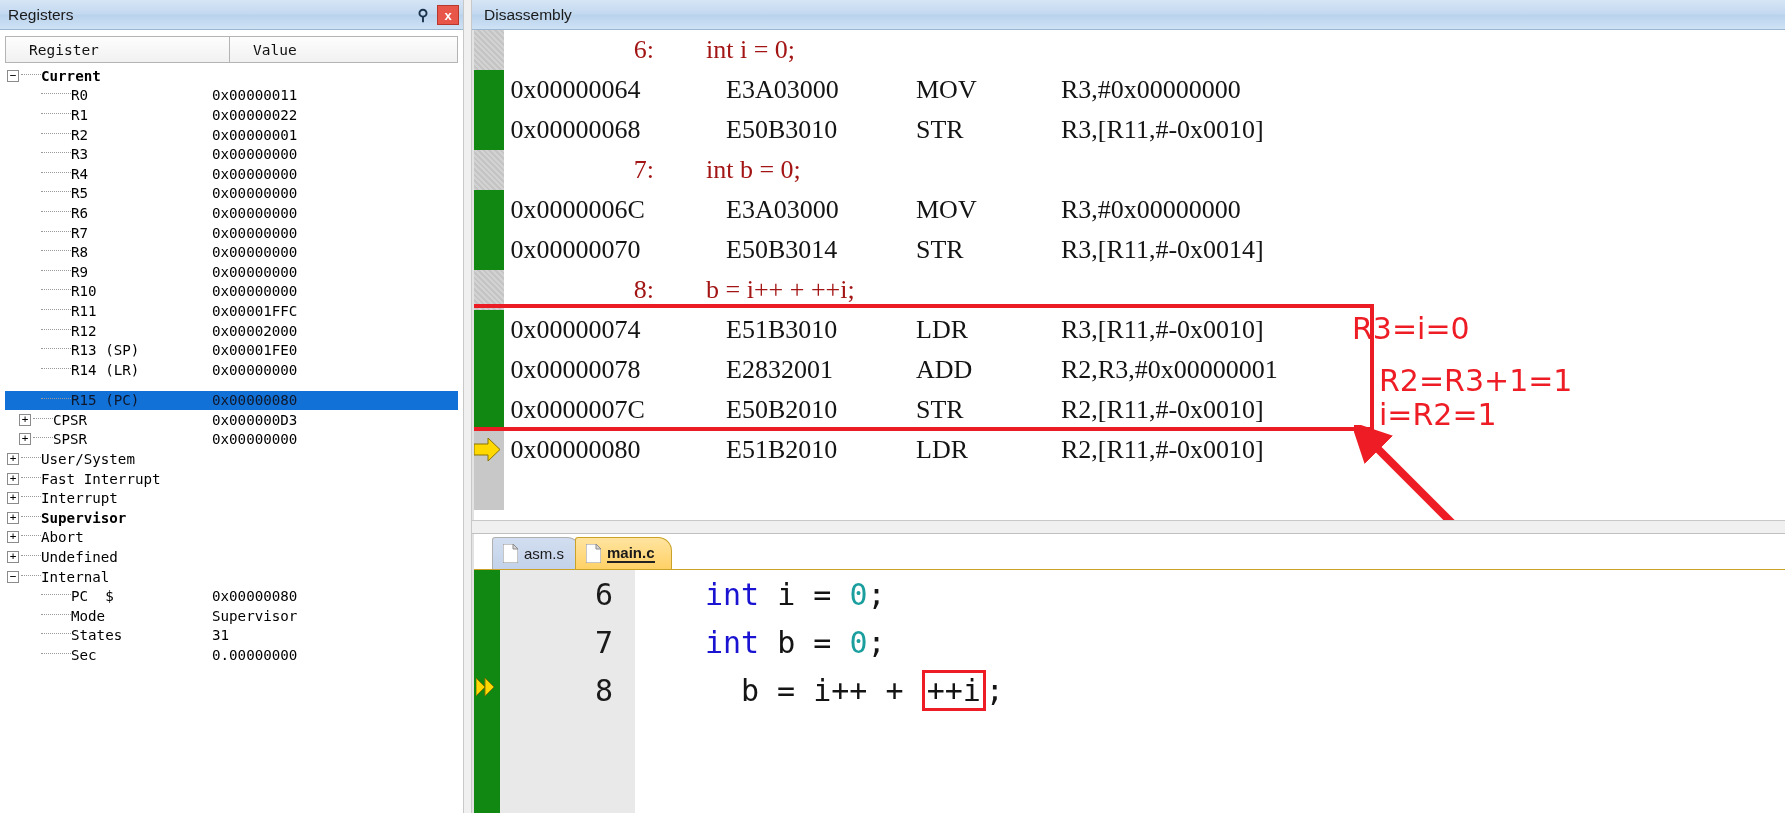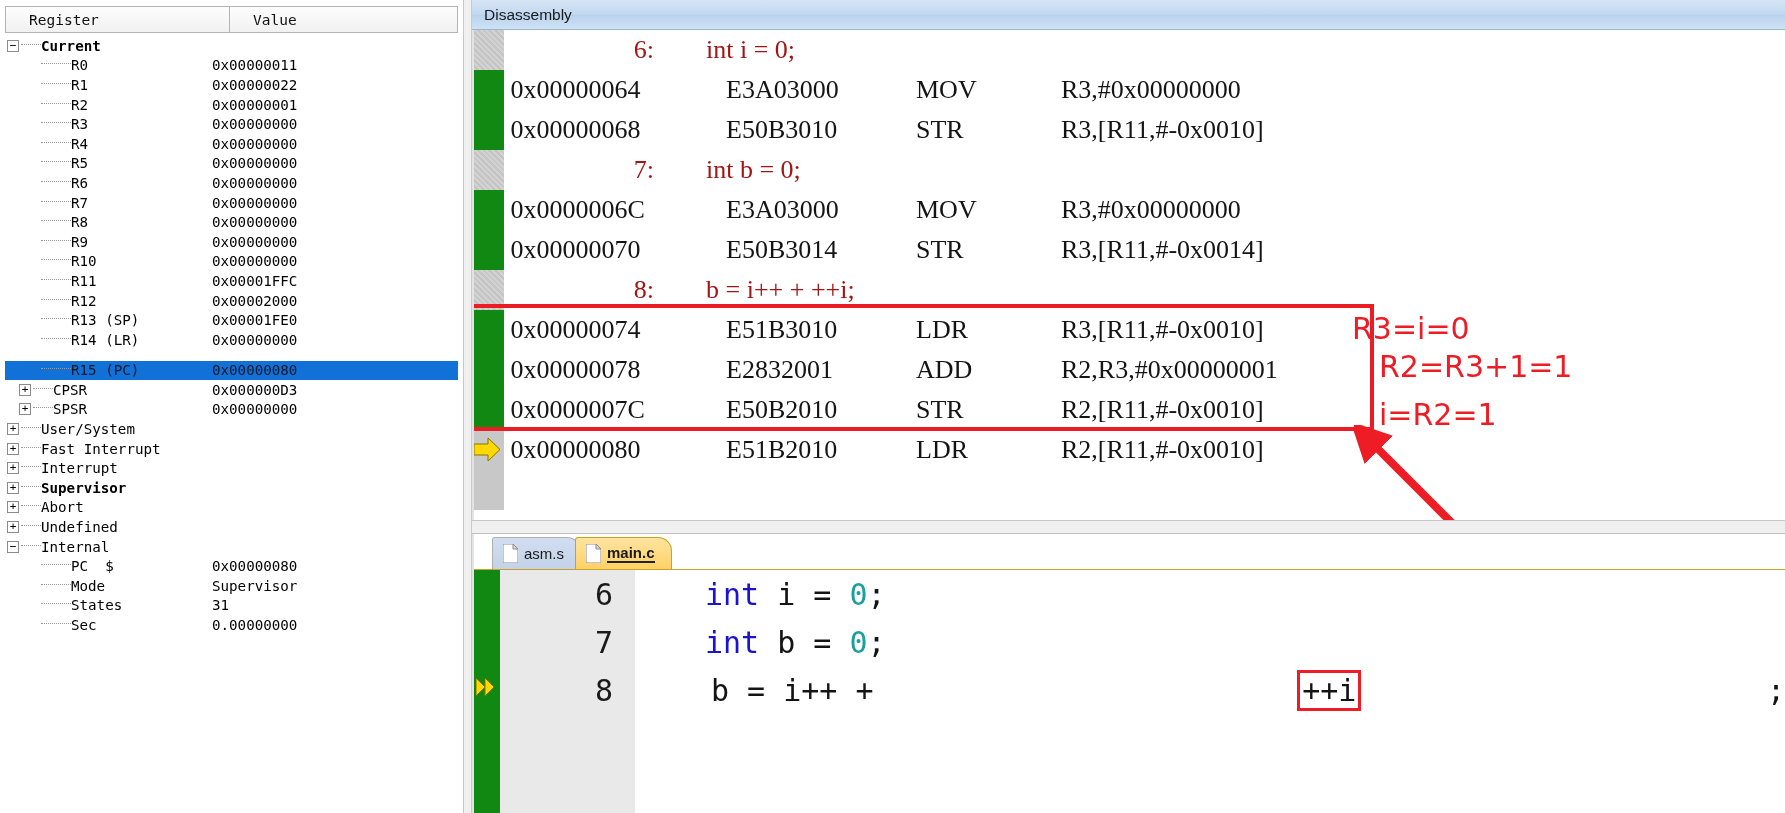--- a/index.html
+++ b/index.html
@@ -172,20 +172,27 @@
   .num { color:#1a9e9e; }
   .plain-code { color:#141414; }
   #pc-marker { position:absolute; left:3px; top:10px; width:22px; height:22px; }
 </style>
 </head>
 <body>
 
 <div id="app">
 
   <div id="registers-panel">
+    <div class="panel-titlebar">
+      <span class="panel-title">Registers</span>
+      <div class="titlebar-btns">
+        <span class="pin-btn">⚲</span>
+        <span class="close-btn">x</span>
+      </div>
+    </div>
 
     <div class="reg-header-row">
       <div class="reg-head-cell reg-head-name">Register</div>
       <div class="reg-head-cell reg-head-value">Value</div>
     </div>
 
     <div class="reg-body">
 
       <div class="reg-row">
         <span class="reg-name indent1">
@@ -335,21 +342,21 @@
             <div class="dis-line"><div class="gutter green"></div><span class="dis-code"><span class="col-addr"> 0x0000007C</span><span class="col-opcode">E50B2010</span><span class="col-mnem">STR</span><span class="col-ops">R2,[R11,#-0x0010]</span></span></div>
             <div class="dis-line"><div class="gutter pc"><svg class="pc-arrow" viewBox="0 0 26 23">
                   <polygon points="0,6 14,6 14,0 26,11.5 14,23 14,17 0,17" fill="#ffd800" stroke="#8a7400" stroke-width="1"></polygon>
                 </svg></div><span class="dis-code"><span class="col-addr"> 0x00000080</span><span class="col-opcode">E51B2010</span><span class="col-mnem">LDR</span><span class="col-ops">R2,[R11,#-0x0010]</span></span></div>
             <div class="dis-line"><div class="gutter plain"></div></div>
           </div>
 
         <div id="annot-box"></div>
 
         <div class="annot-text" style="left:878px; top:281px;">R3=i=0</div>
-        <div class="annot-text" style="left:905px; top:319px;">R2=R3+1=1</div>
+        <div class="annot-text" style="left:905px; top:333px;">R2=R3+1=1</div>
         <div class="annot-text" style="left:905px; top:367px;text-align:right;">i=R2=1</div>
 
         <svg id="annot-arrow" width="270" height="260" viewBox="0 0 270 260">
           <defs>
             <marker id="arrowhead" markerWidth="5" markerHeight="5" refX="1.2" refY="2.5" orient="auto">
               <polygon points="0,0 5,2.5 0,5" fill="#ee1c24"></polygon>
             </marker>
           </defs>
           <line x1="250" y1="250" x2="18" y2="18" stroke="#ee1c24" stroke-width="8" marker-end="url(#arrowhead)"></line>
         </svg>
@@ -388,19 +395,19 @@
           </svg>
         </div>
         <div id="code-linecol">
             <div class="code-line" style="justify-content: flex-end; padding-right: 22px; color: rgb(26, 26, 26);">6</div>
             <div class="code-line" style="justify-content: flex-end; padding-right: 22px; color: rgb(26, 26, 26);">7</div>
             <div class="code-line" style="justify-content: flex-end; padding-right: 22px; color: rgb(26, 26, 26);">8</div>
           </div>
         <div id="code-text">
             <div class="code-line" style="padding-left: 70px;"><span class="kw">int</span><span class="plain-code"> i = </span><span class="num">0</span><span class="plain-code">;</span></div>
             <div class="code-line" style="padding-left: 70px;"><span class="kw">int</span><span class="plain-code"> b = </span><span class="num">0</span><span class="plain-code">;</span></div>
-            <div class="code-line" style="padding-left: 76px; justify-content: space-between;"><span class="plain-code">b = i++ + </span><span class="plain-code" style="border: 3px solid rgb(238, 28, 36); padding: 0px 2px;">++i</span><span class="plain-code">;</span></div>
+            <div class="code-line" style="padding-left: 106px;"><span class="plain-code">b = i++ + </span><span class="plain-code" style="border: 3px solid rgb(238, 28, 36); padding: 0px 2px;">++i</span><span class="plain-code">;</span></div>
           </div>
       </div>
     </div>
 
   </div>
 </div>
 
 </body></html>

